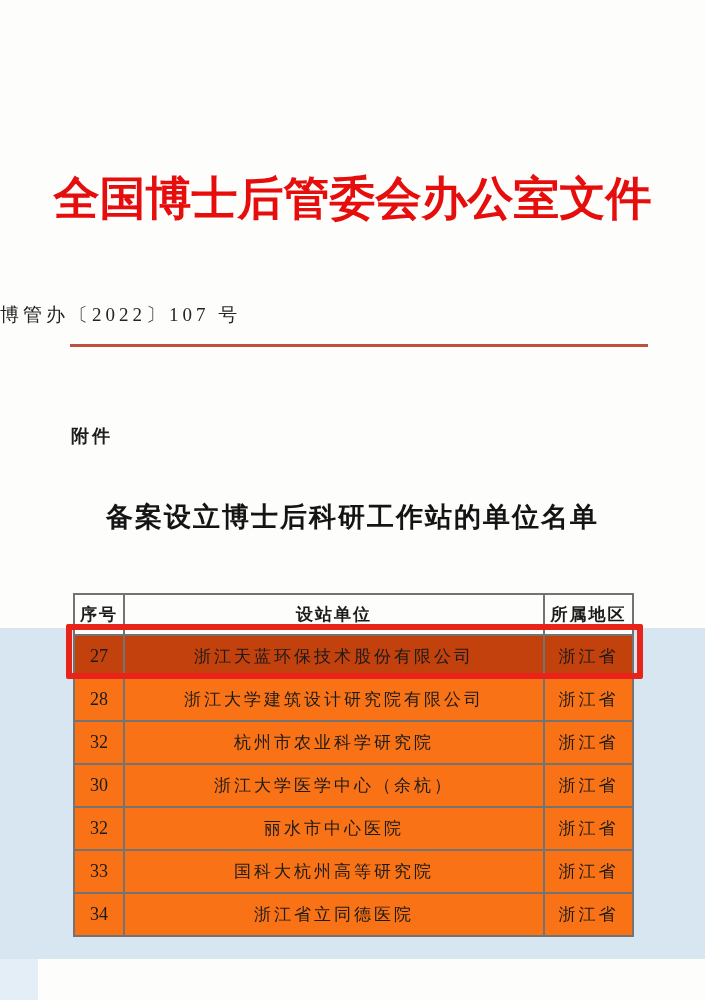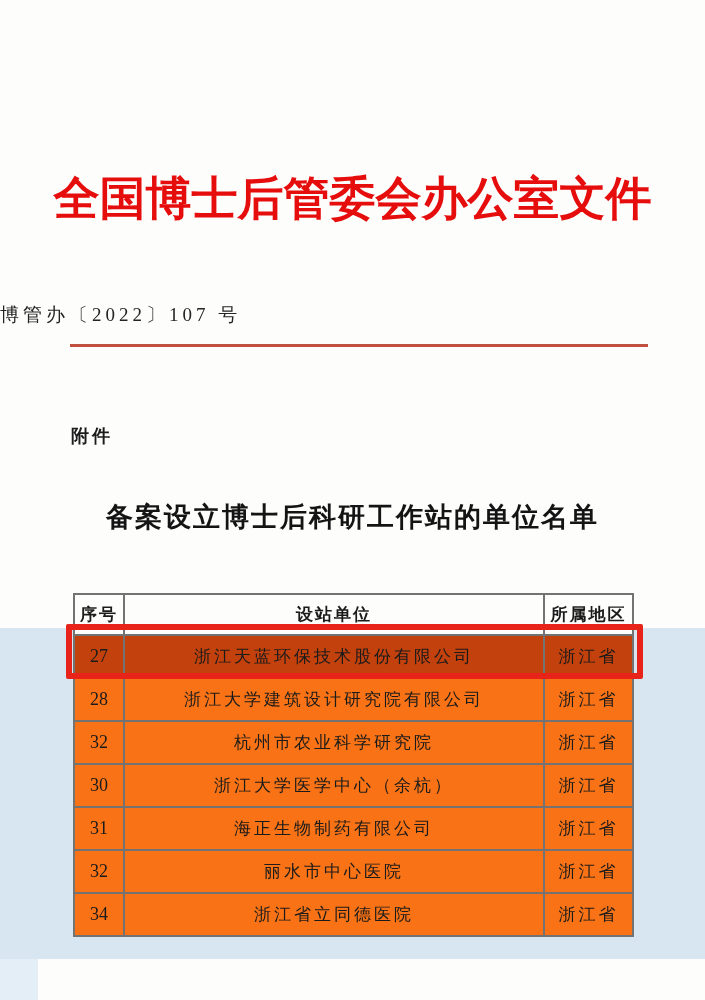--- a/index.html
+++ b/index.html
@@ -154,27 +154,27 @@
           <td class="cell-no">32</td>
           <td class="cell-unit">杭州市农业科学研究院</td>
           <td class="cell-region">浙江省</td>
         </tr>
         <tr>
           <td class="cell-no">30</td>
           <td class="cell-unit">浙江大学医学中心（余杭）</td>
           <td class="cell-region">浙江省</td>
         </tr>
         <tr>
-          <td class="cell-no">31</td>
-          <td class="cell-unit">海正生物制药有限公司</td>
+          <td class="cell-no">32</td>
+          <td class="cell-unit">丽水市中心医院</td>
           <td class="cell-region">浙江省</td>
         </tr>
         <tr>
-          <td class="cell-no">32</td>
-          <td class="cell-unit">丽水市中心医院</td>
+          <td class="cell-no">33</td>
+          <td class="cell-unit">国科大杭州高等研究院</td>
           <td class="cell-region">浙江省</td>
         </tr>
         <tr>
           <td class="cell-no">34</td>
           <td class="cell-unit">浙江省立同德医院</td>
           <td class="cell-region">浙江省</td>
         </tr>
       </tbody>
   </table>
 

